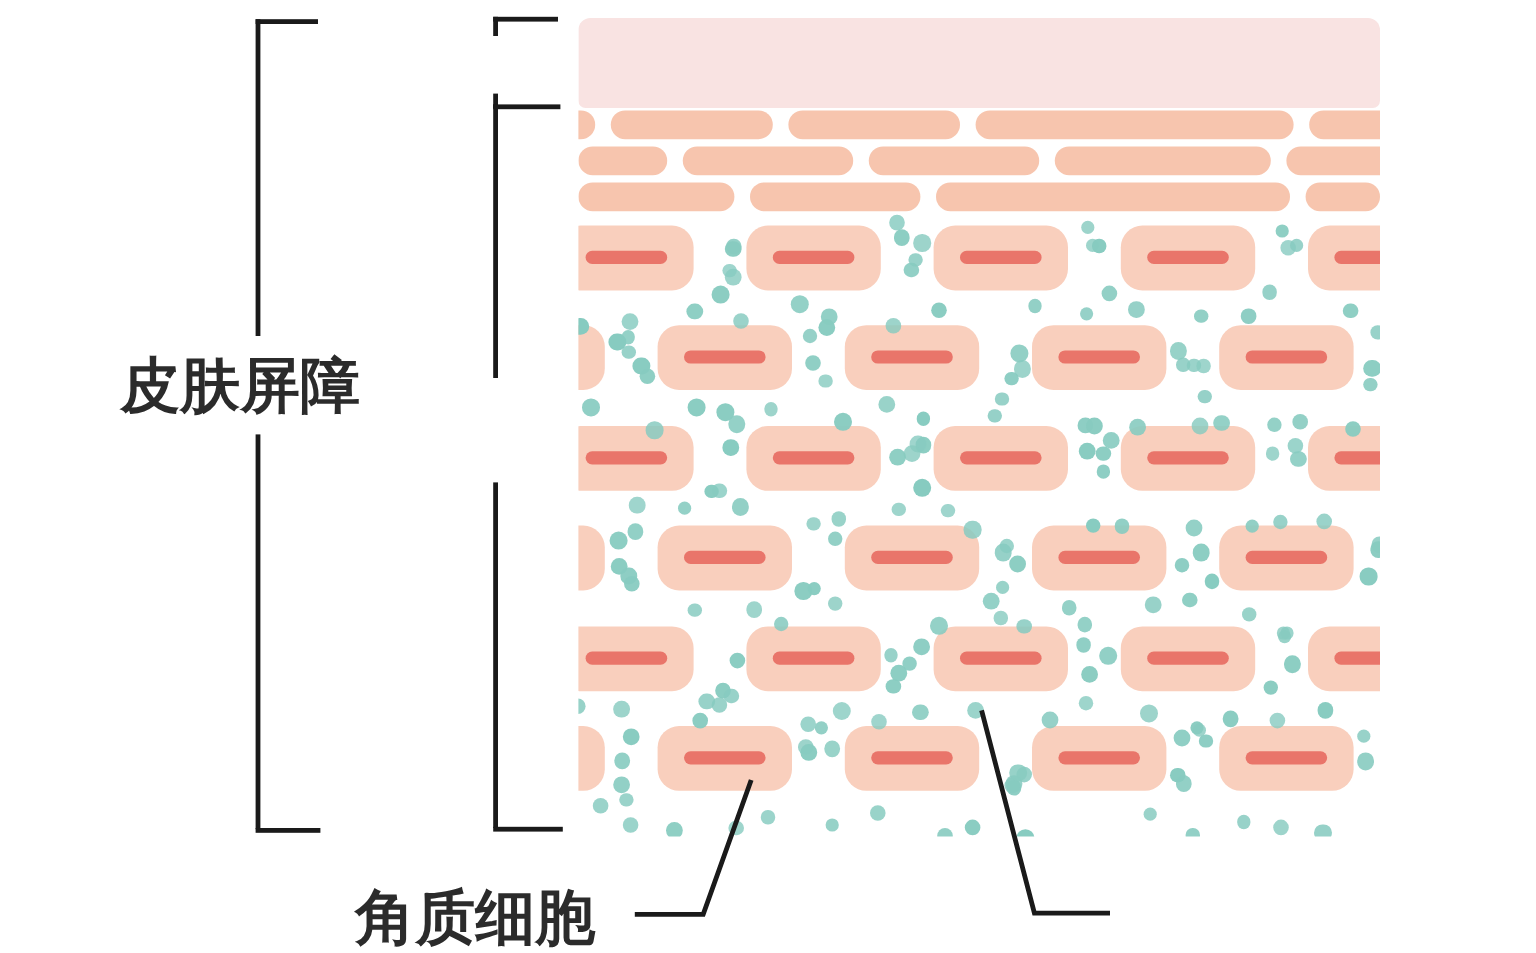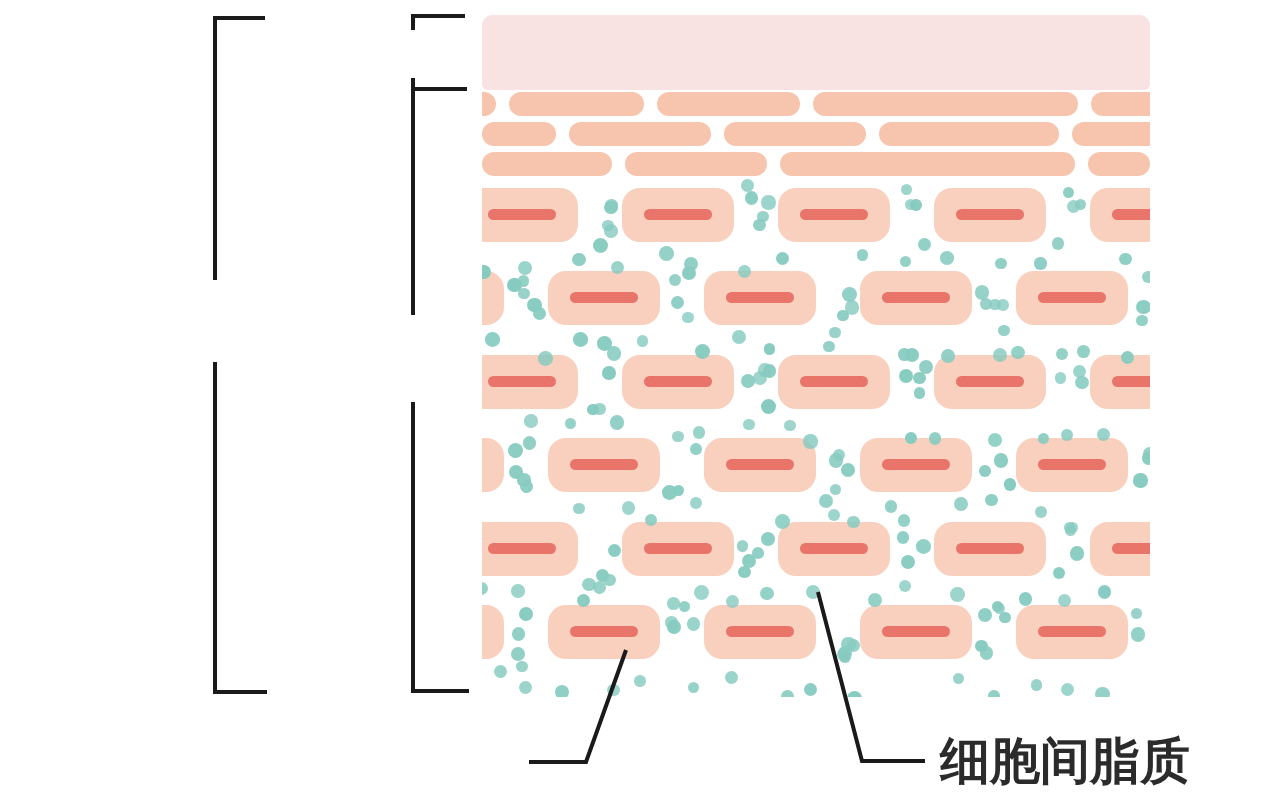--- a/index.html
+++ b/index.html
@@ -53,21 +53,22 @@
   <div class="hline" style="left:213px;top:690px;width:54px"></div>
 
   <div class="hline" style="left:411px;top:14px;width:54px"></div>
   <div class="vline" style="left:411px;top:14px;height:16px"></div>
   <div class="vline" style="left:411px;top:78px;height:12px"></div>
   <div class="hline" style="left:411px;top:87px;width:56px"></div>
   <div class="vline" style="left:411px;top:87px;height:228px"></div>
   <div class="vline" style="left:411px;top:402px;height:288px"></div>
   <div class="hline" style="left:411px;top:689px;width:58px"></div>
 
-  <div class="lbl" style="left:940px;top:736px">细胞间脂质</div>
+  <div class="lbl" style="left:100px;top:296px">皮肤屏障</div>
+  <div class="lbl" style="left:296px;top:740px">角质细胞</div>
 
   <div class="panel" id="panel">
     <div class="sebum-band"></div>
   <div class="flat-cell" style="left: -20px; top: 77px; width: 34px;"></div>
       <div class="flat-cell" style="left: 27px; top: 77px; width: 135px;"></div>
       <div class="flat-cell" style="left: 175px; top: 77px; width: 143px;"></div>
       <div class="flat-cell" style="left: 331px; top: 77px; width: 265px;"></div>
       <div class="flat-cell" style="left: 609px; top: 77px; width: 120px;"></div>
       <div class="flat-cell" style="left: 0px; top: 107px; width: 74px;"></div>
       <div class="flat-cell" style="left: 87px; top: 107px; width: 142px;"></div>

